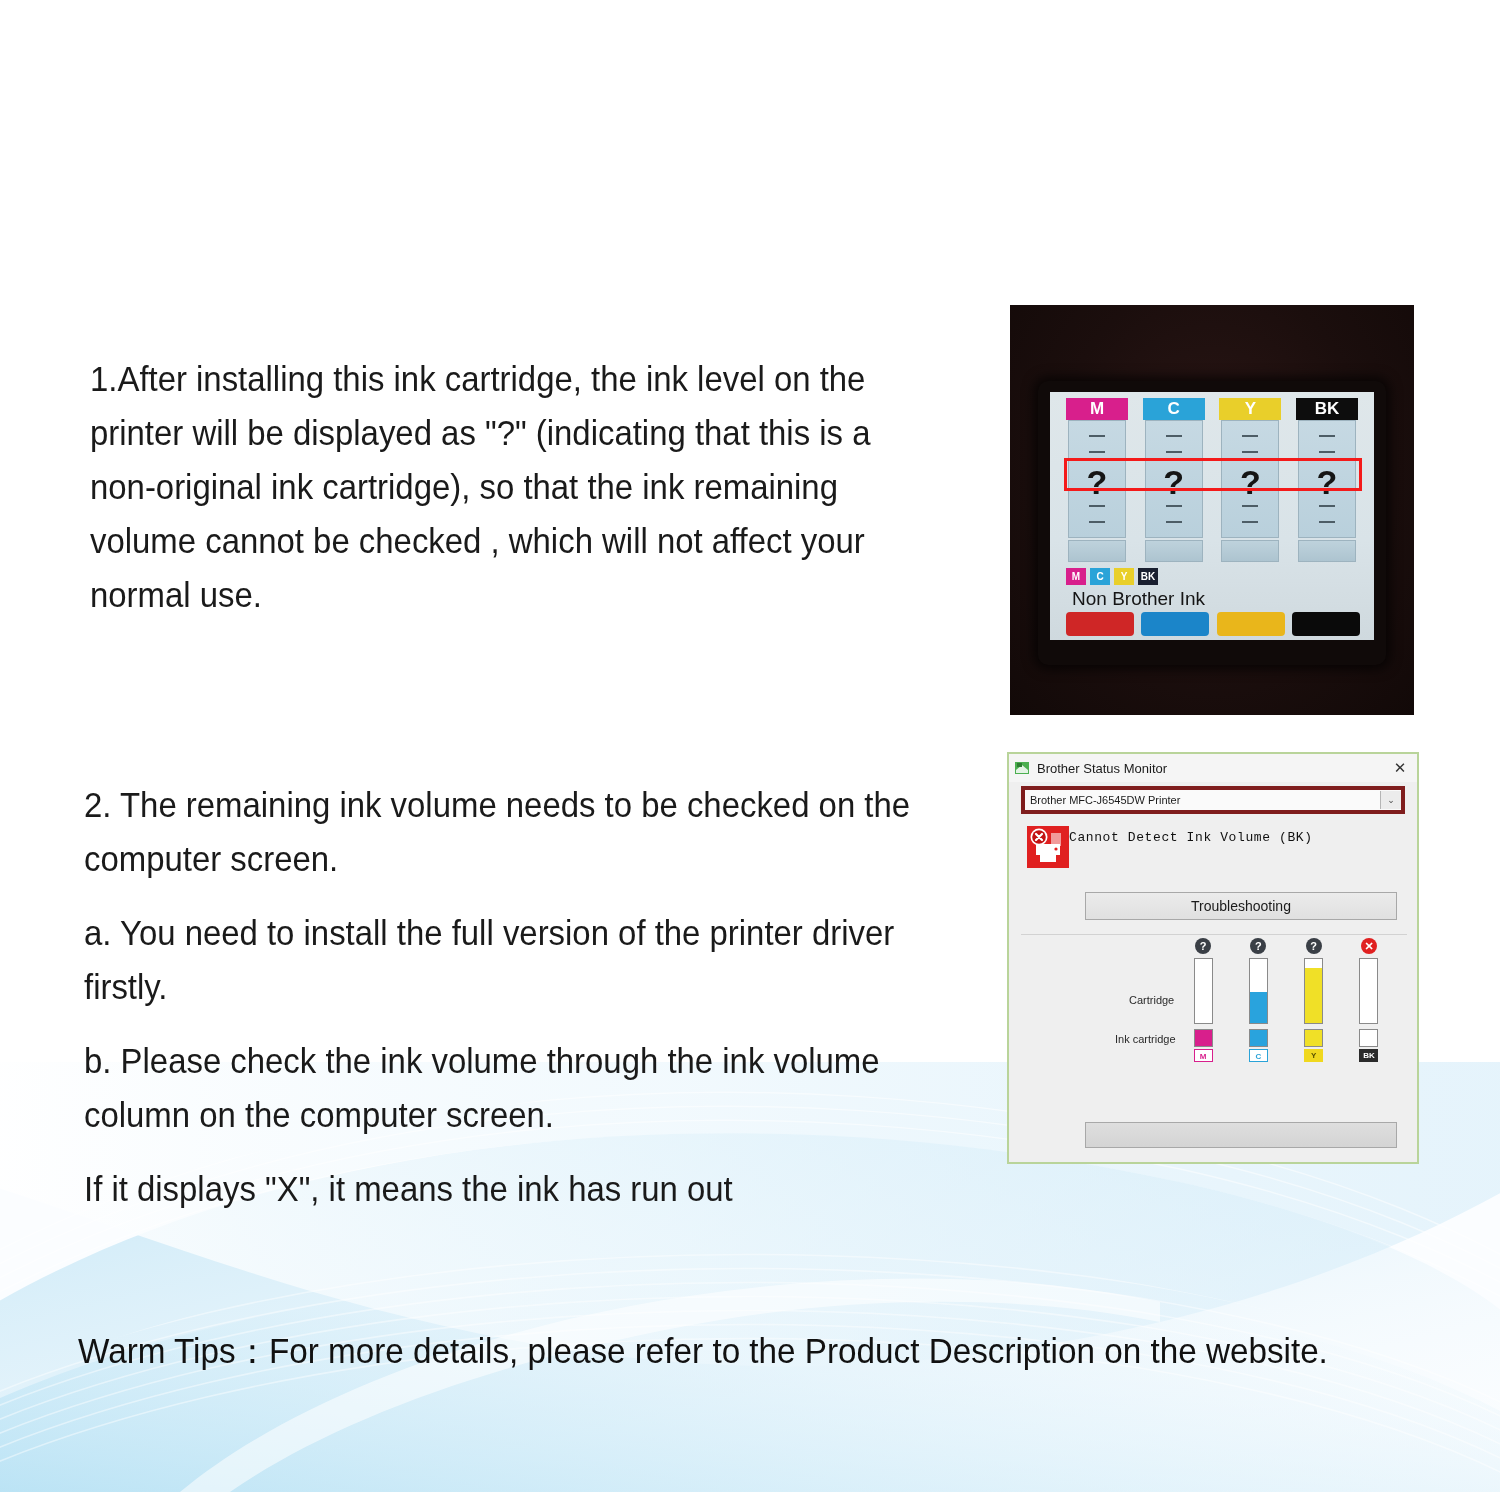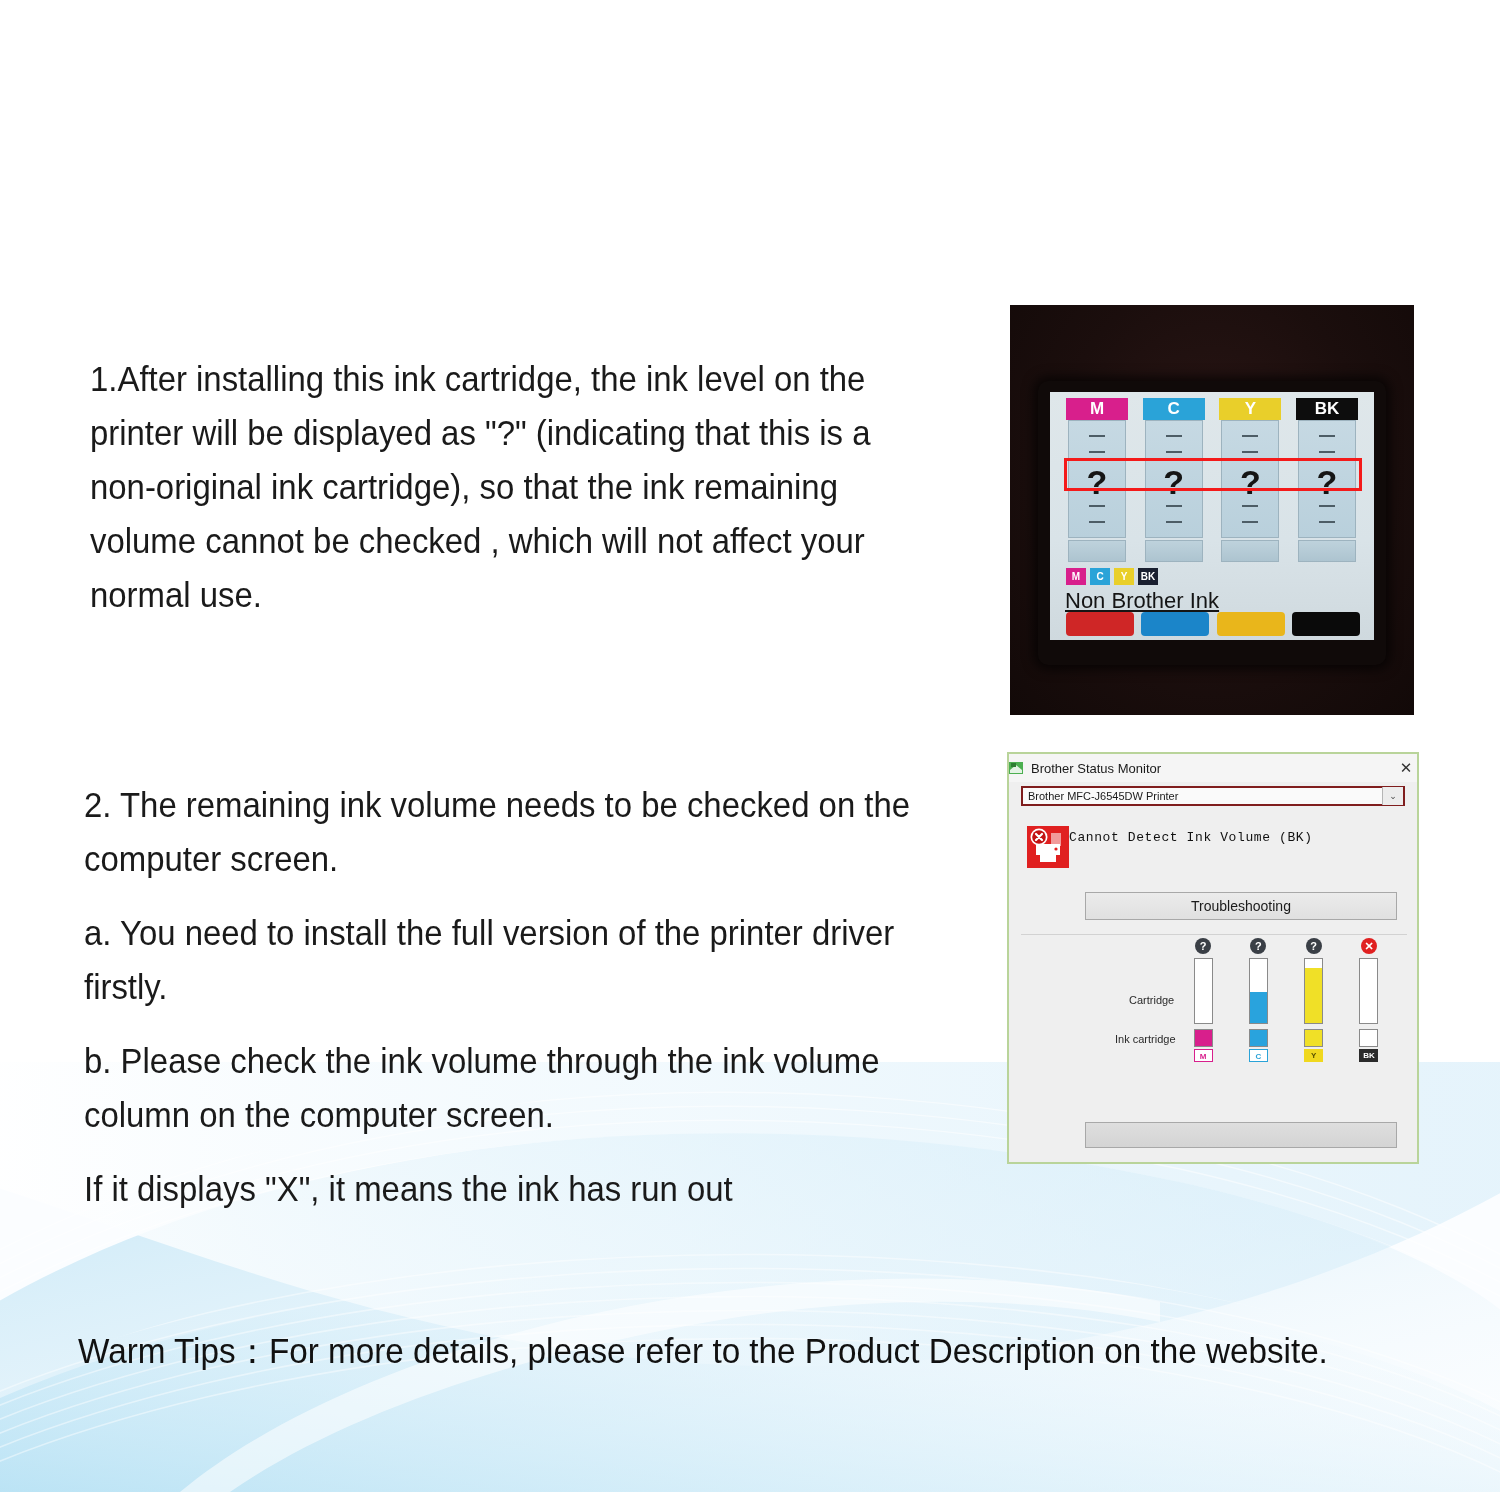--- a/index.html
+++ b/index.html
@@ -206,26 +206,25 @@
     font-weight: bold;
     color: #ffffff;
     font-family: "Liberation Sans", sans-serif;
   }
   .chip.m  { background: #d81f8c; }
   .chip.c  { background: #2aa3d8; }
   .chip.y  { background: #e9cf2a; }
   .chip.bk { background: #1a2030; }
   .lcd-nonbrother {
     position: absolute;
-    left: 15px;
+    left: 22px;
     top: 196px;
-    font-size: 22px;
+    font-size: 19px;
     color: #151515;
     font-family: "Liberation Sans", sans-serif;
-    text-decoration: underline;
   }
   .lcd-buttons {
     position: absolute;
     left: 16px;
     top: 220px;
     width: 294px;
     height: 24px;
     display: flex;
     justify-content: space-between;
   }
@@ -256,21 +255,21 @@
     border: 2px solid #b9d49a;
     box-sizing: border-box;
     font-family: "Liberation Sans", sans-serif;
   }
   .smon-title {
     position: relative;
     height: 28px;
     background: #f5f5f5;
     display: flex;
     align-items: center;
-    padding: 0 0;
+    padding: 0 6px;
   }
   .smon-icon {
     width: 15px; height: 14px;
     margin-right: 7px;
     flex: none;
   }
   .smon-title-text {
     font-size: 13px;
     color: #1b1b1b;
     flex: 1;
@@ -281,23 +280,23 @@
     font-size: 15px; color: #333;
   }
   .smon-body {
     position: relative;
     height: 380px;
     background: #efefef;
   }
   .smon-combo {
     position: absolute;
     left: 12px; top: 4px;
-    width: 384px; height: 20px;
+    width: 384px; height: 28px;
     background: #fafafa;
-    border: 2px solid #7f1d1d;
+    border: 4px solid #7f1d1d;
     box-sizing: border-box;
     display: flex;
     align-items: center;
   }
   .smon-combo-text {
     flex: 1;
     font-size: 11px;
     color: #1a1a1a;
     padding-left: 5px;
     white-space: nowrap;

